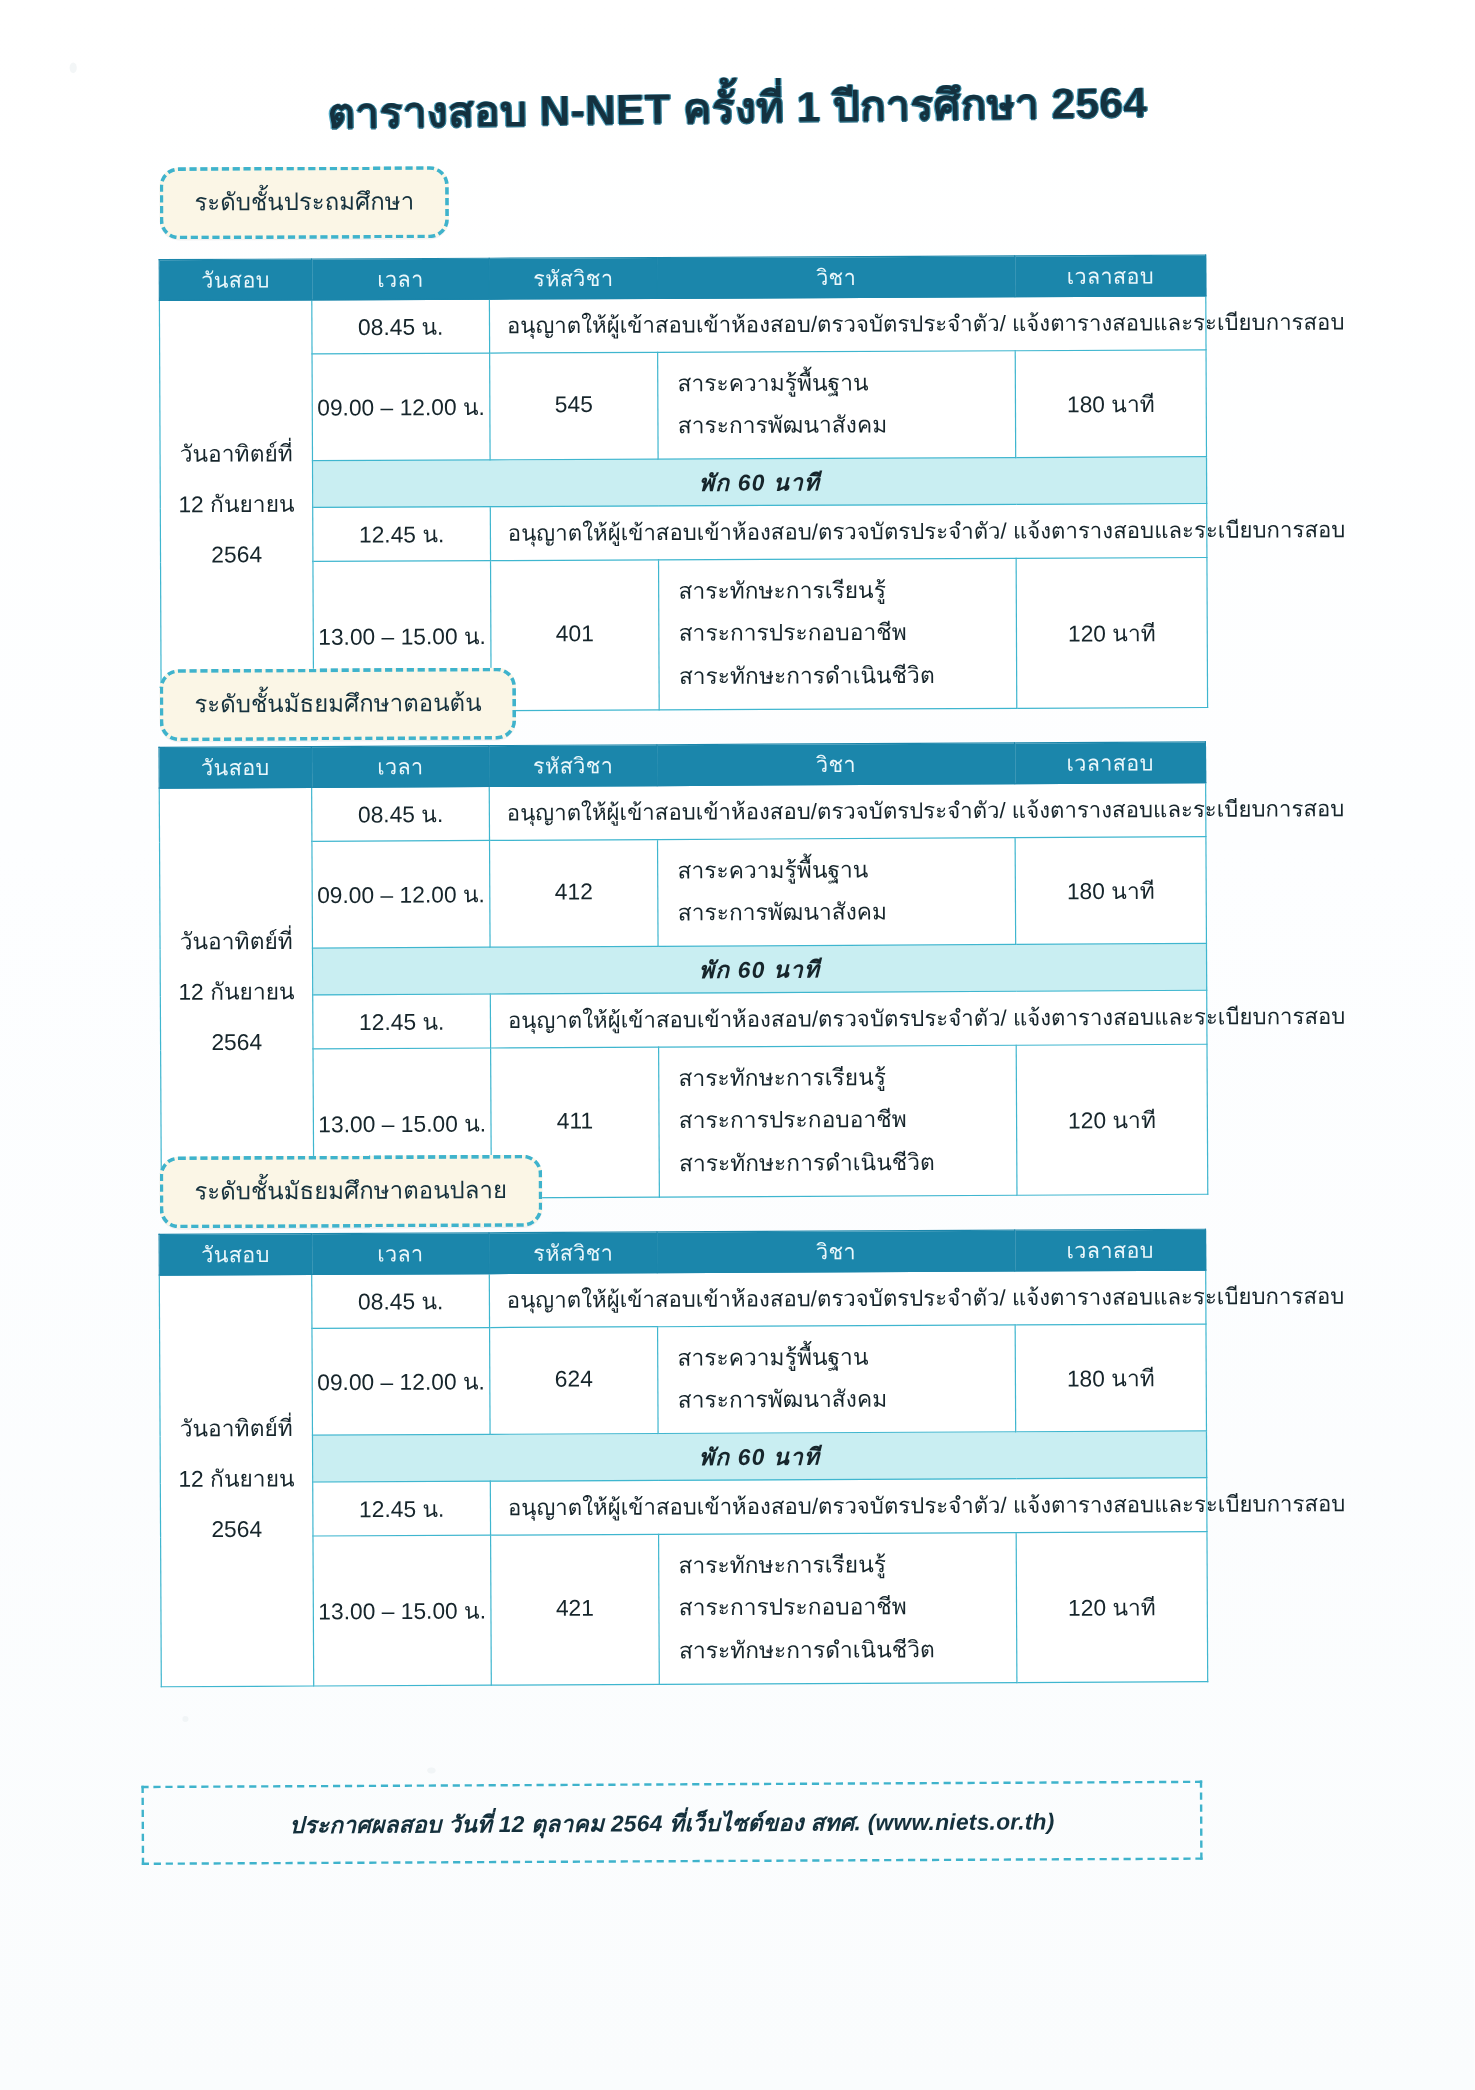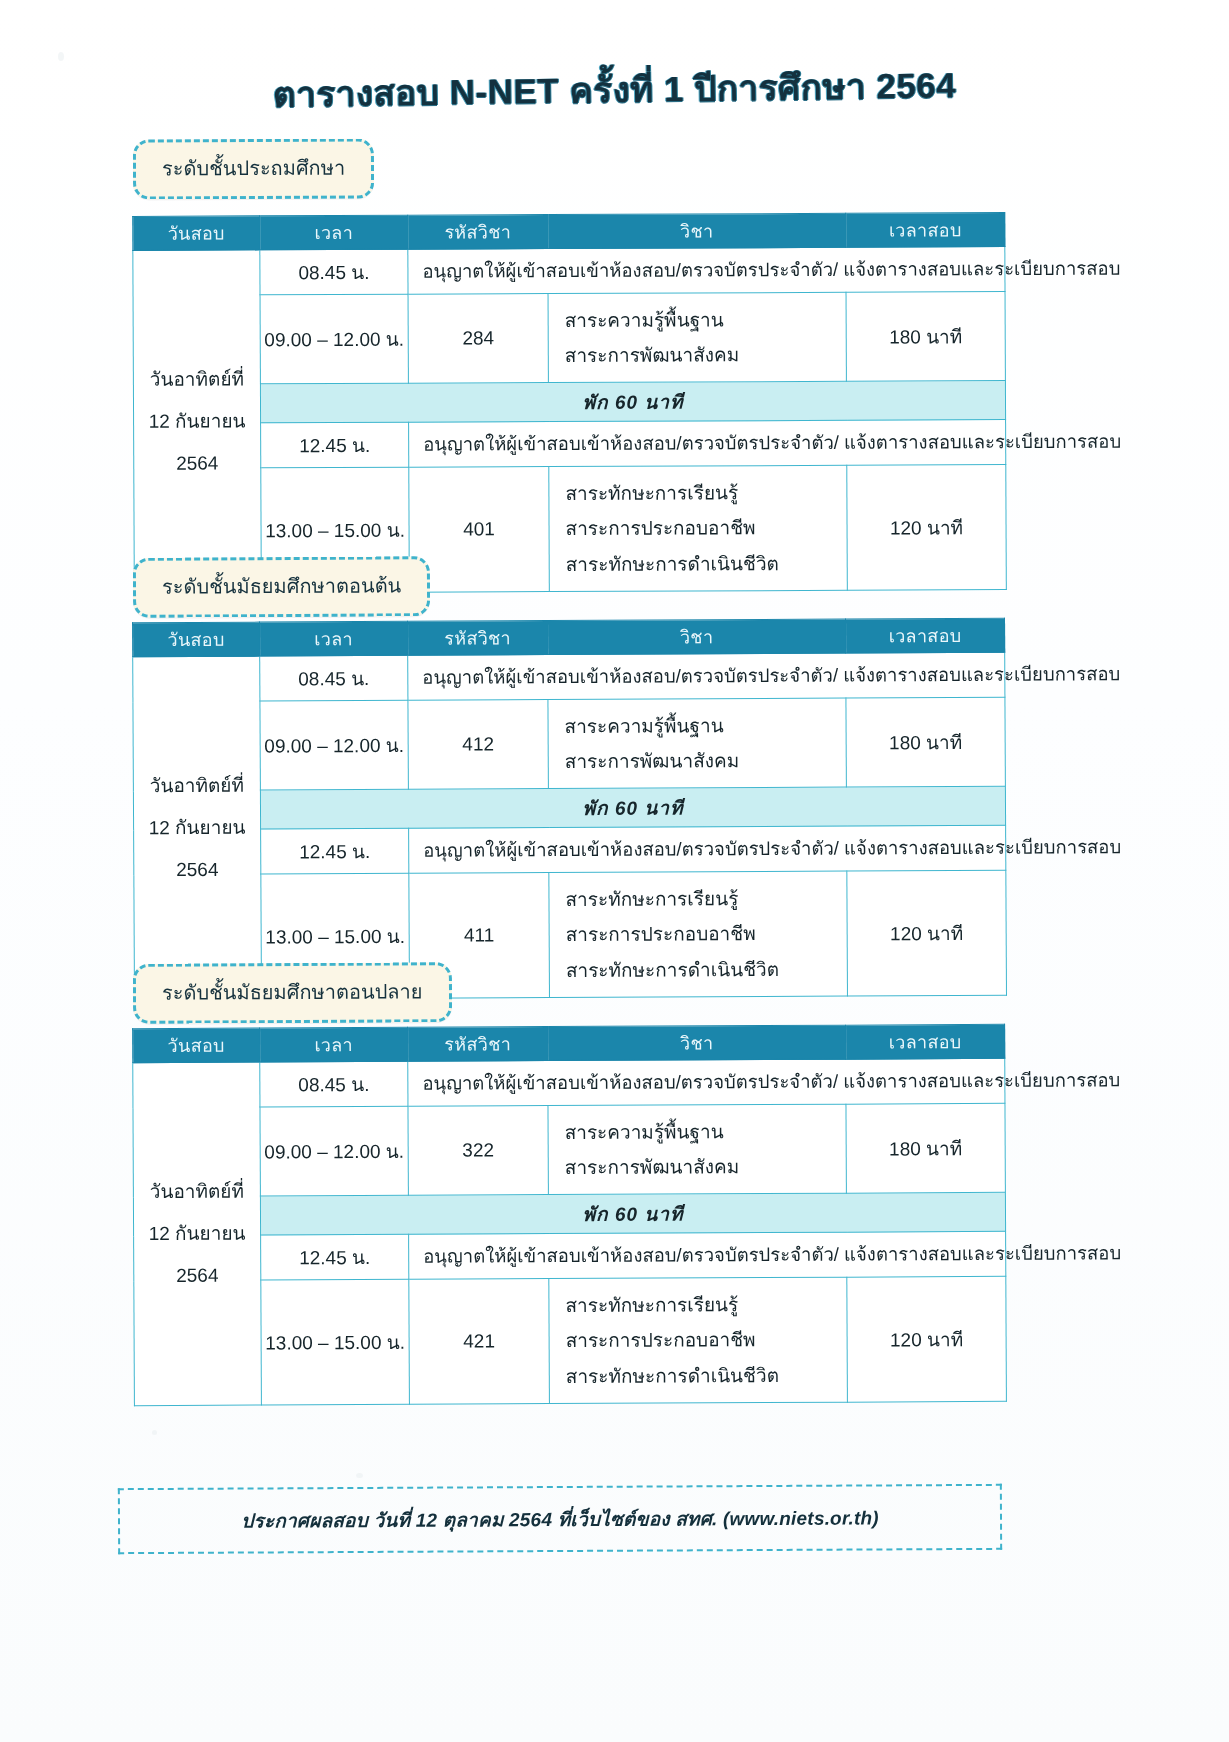--- a/index.html
+++ b/index.html
@@ -188,21 +188,21 @@
       <td class="c-day" rowspan="6">
         <span class="sub-line">วันอาทิตย์ที่</span>
         <span class="sub-line">12 กันยายน</span>
         <span class="sub-line">2564</span>
       </td>
       <td class="c-time">08.45 น.</td>
       <td class="c-notice" colspan="3">อนุญาตให้ผู้เข้าสอบเข้าห้องสอบ/ตรวจบัตรประจำตัว/ แจ้งตารางสอบและระเบียบการสอบ</td>
     </tr>
     <tr>
       <td class="c-time">09.00 – 12.00 น.</td>
-      <td class="c-code">284</td>
+      <td class="c-code">545</td>
       <td class="c-subject">
         <span class="sub-line">สาระความรู้พื้นฐาน</span>
         <span class="sub-line">สาระการพัฒนาสังคม</span>
       </td>
       <td class="c-dur">180 นาที</td>
     </tr>
     <tr>
       <td class="c-break" colspan="4">พัก  60 นาที</td>
     </tr>
     <tr>
@@ -304,21 +304,21 @@
       <td class="c-day" rowspan="6">
         <span class="sub-line">วันอาทิตย์ที่</span>
         <span class="sub-line">12 กันยายน</span>
         <span class="sub-line">2564</span>
       </td>
       <td class="c-time">08.45 น.</td>
       <td class="c-notice" colspan="3">อนุญาตให้ผู้เข้าสอบเข้าห้องสอบ/ตรวจบัตรประจำตัว/ แจ้งตารางสอบและระเบียบการสอบ</td>
     </tr>
     <tr>
       <td class="c-time">09.00 – 12.00 น.</td>
-      <td class="c-code">322</td>
+      <td class="c-code">624</td>
       <td class="c-subject">
         <span class="sub-line">สาระความรู้พื้นฐาน</span>
         <span class="sub-line">สาระการพัฒนาสังคม</span>
       </td>
       <td class="c-dur">180 นาที</td>
     </tr>
     <tr>
       <td class="c-break" colspan="4">พัก  60 นาที</td>
     </tr>
     <tr>

